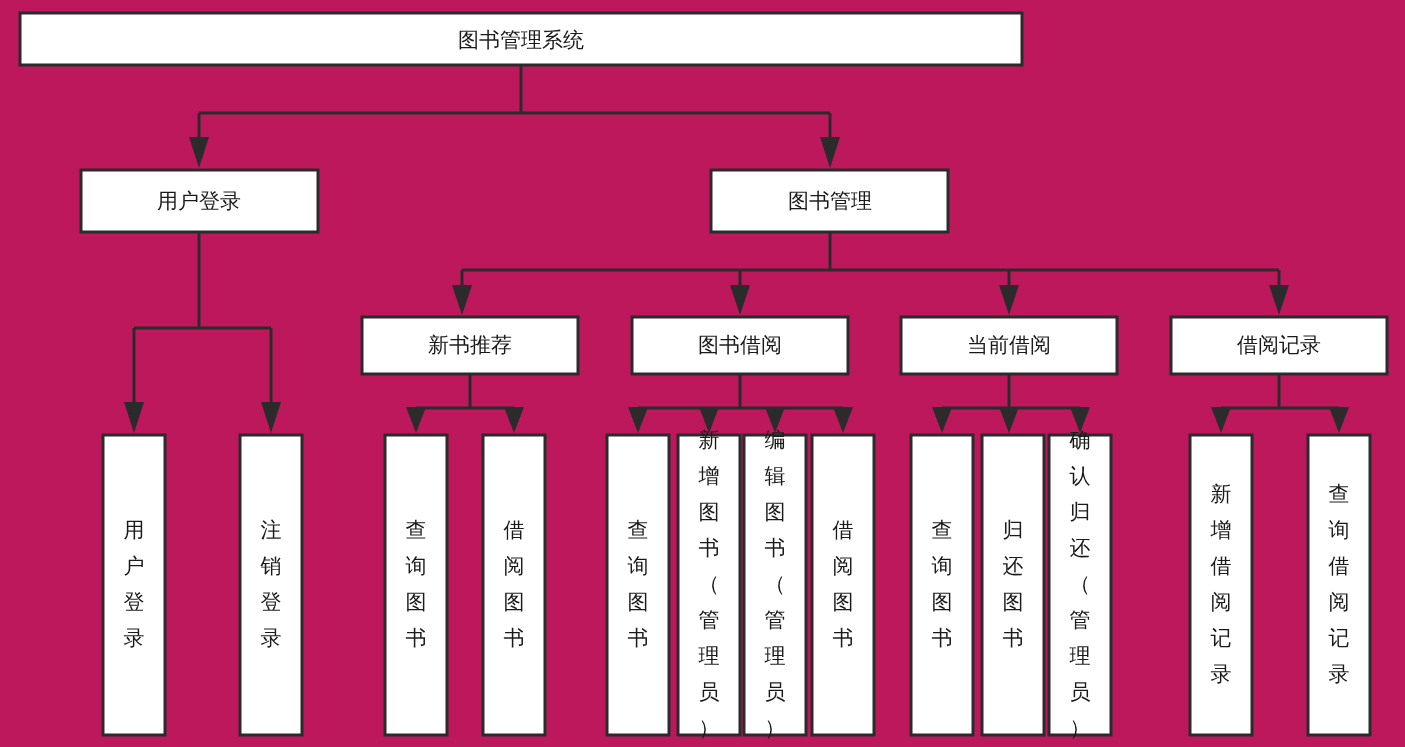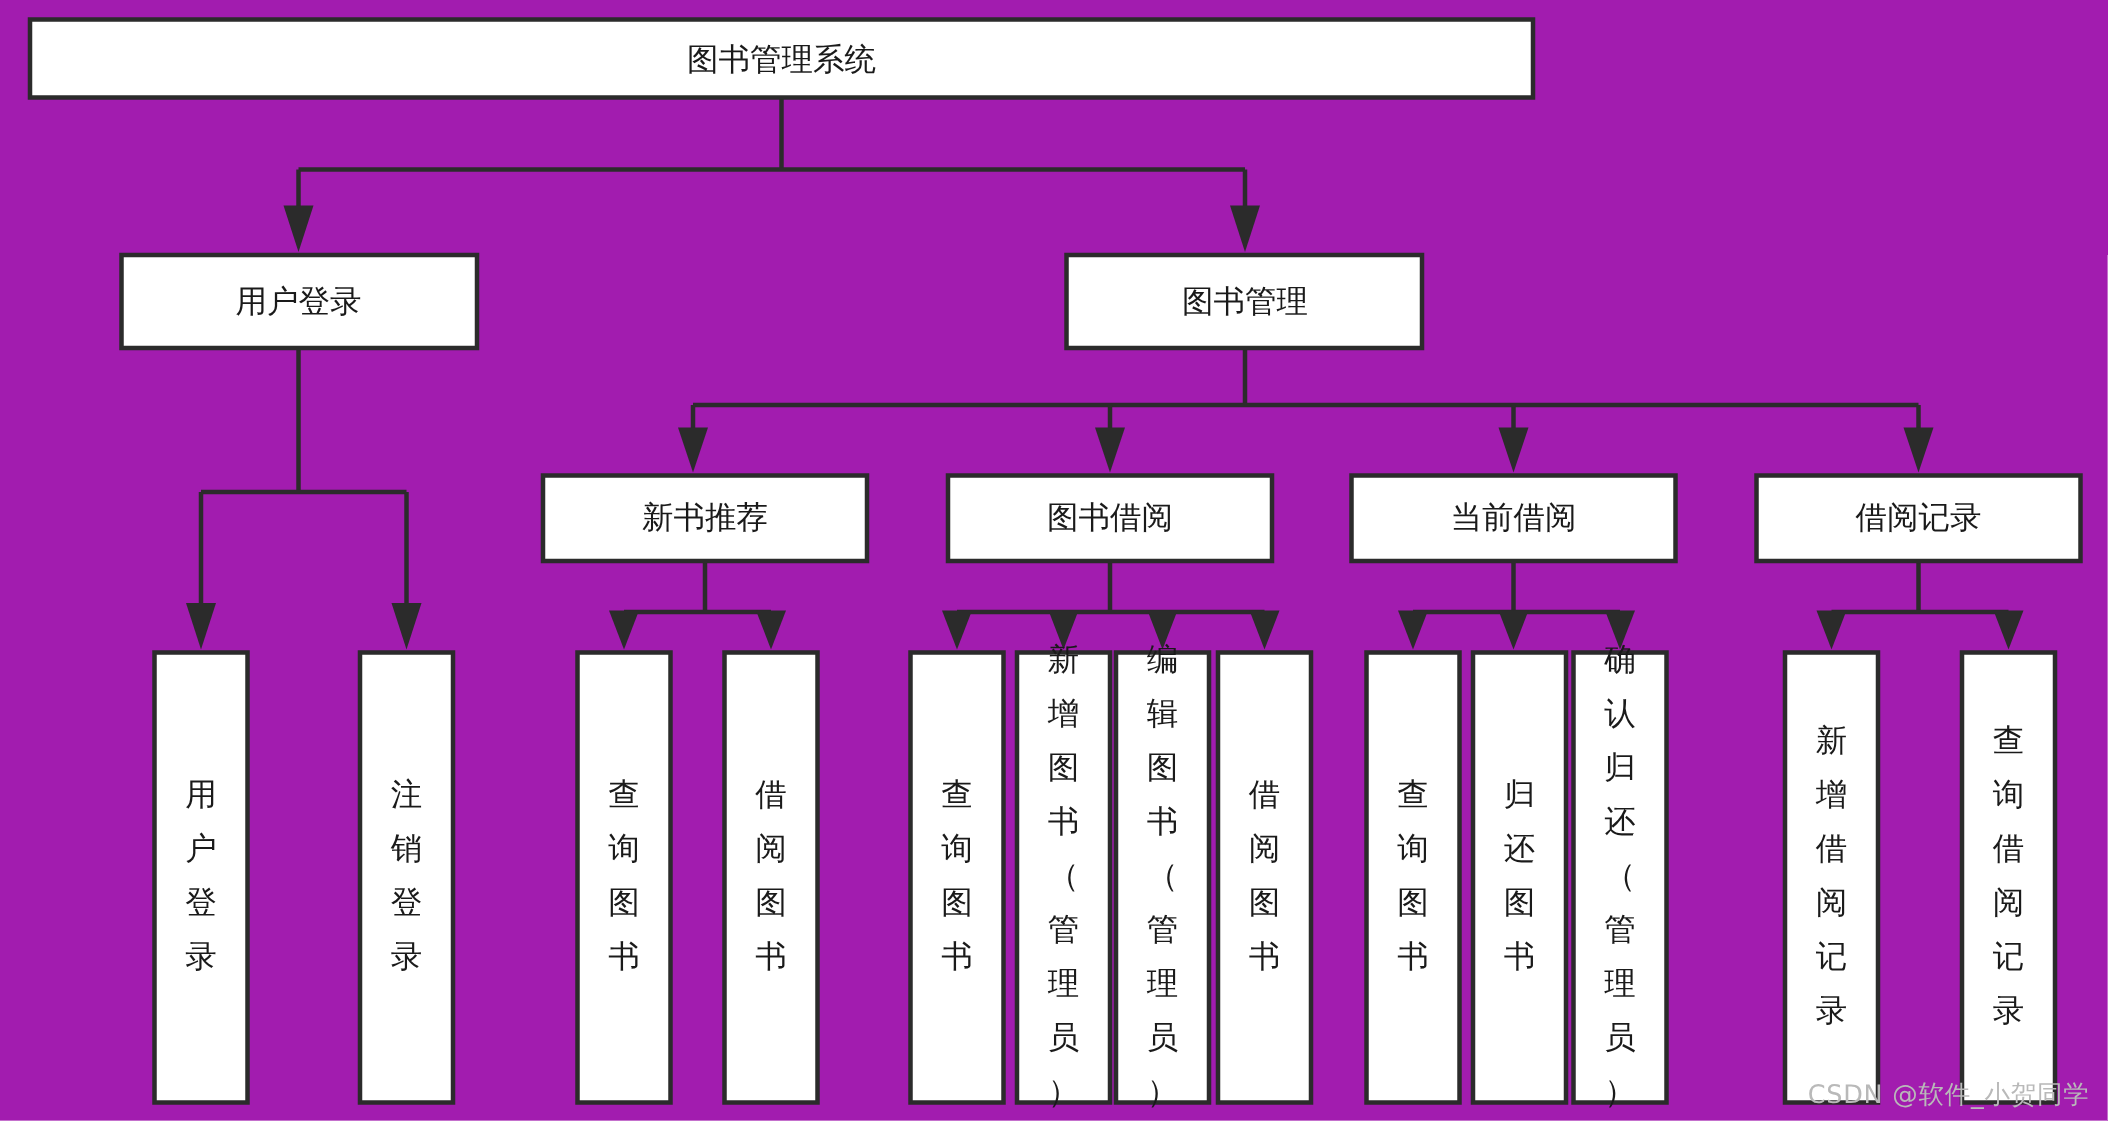--- a/index.html
+++ b/index.html
@@ -12,21 +12,21 @@
     width: 1405px;
     height: 747px;
     font-family: "DejaVu Sans", "Liberation Sans", sans-serif;
     overflow: hidden;
     position: relative;
   }
   #diagram-root {
     position: relative;
     width: 1405px;
     height: 747px;
-    background: #a21caf;
+    background: #be185d;
   }
   svg.flow-canvas {
     position: absolute;
     left: 0;
     top: 0;
     width: 1405px;
     height: 747px;
   }
   .node-box {
     fill: #ffffff;
@@ -236,15 +236,14 @@
       <text class="node-label-v" x="1221" y="585"><tspan x="1221" y="495" dominant-baseline="middle">新</tspan><tspan x="1221" y="531" dominant-baseline="middle">增</tspan><tspan x="1221" y="567" dominant-baseline="middle">借</tspan><tspan x="1221" y="603" dominant-baseline="middle">阅</tspan><tspan x="1221" y="639" dominant-baseline="middle">记</tspan><tspan x="1221" y="675" dominant-baseline="middle">录</tspan></text>
     </g>
 
     <g>
       <rect class="node-box" x="1308" y="435" width="62" height="300"></rect>
       <text class="node-label-v" x="1339" y="585"><tspan x="1339" y="495" dominant-baseline="middle">查</tspan><tspan x="1339" y="531" dominant-baseline="middle">询</tspan><tspan x="1339" y="567" dominant-baseline="middle">借</tspan><tspan x="1339" y="603" dominant-baseline="middle">阅</tspan><tspan x="1339" y="639" dominant-baseline="middle">记</tspan><tspan x="1339" y="675" dominant-baseline="middle">录</tspan></text>
     </g>
 
   </svg>
 
-  <div class="watermark">CSDN @软件_小贺同学</div>
 
 </div>
 
 </body></html>

